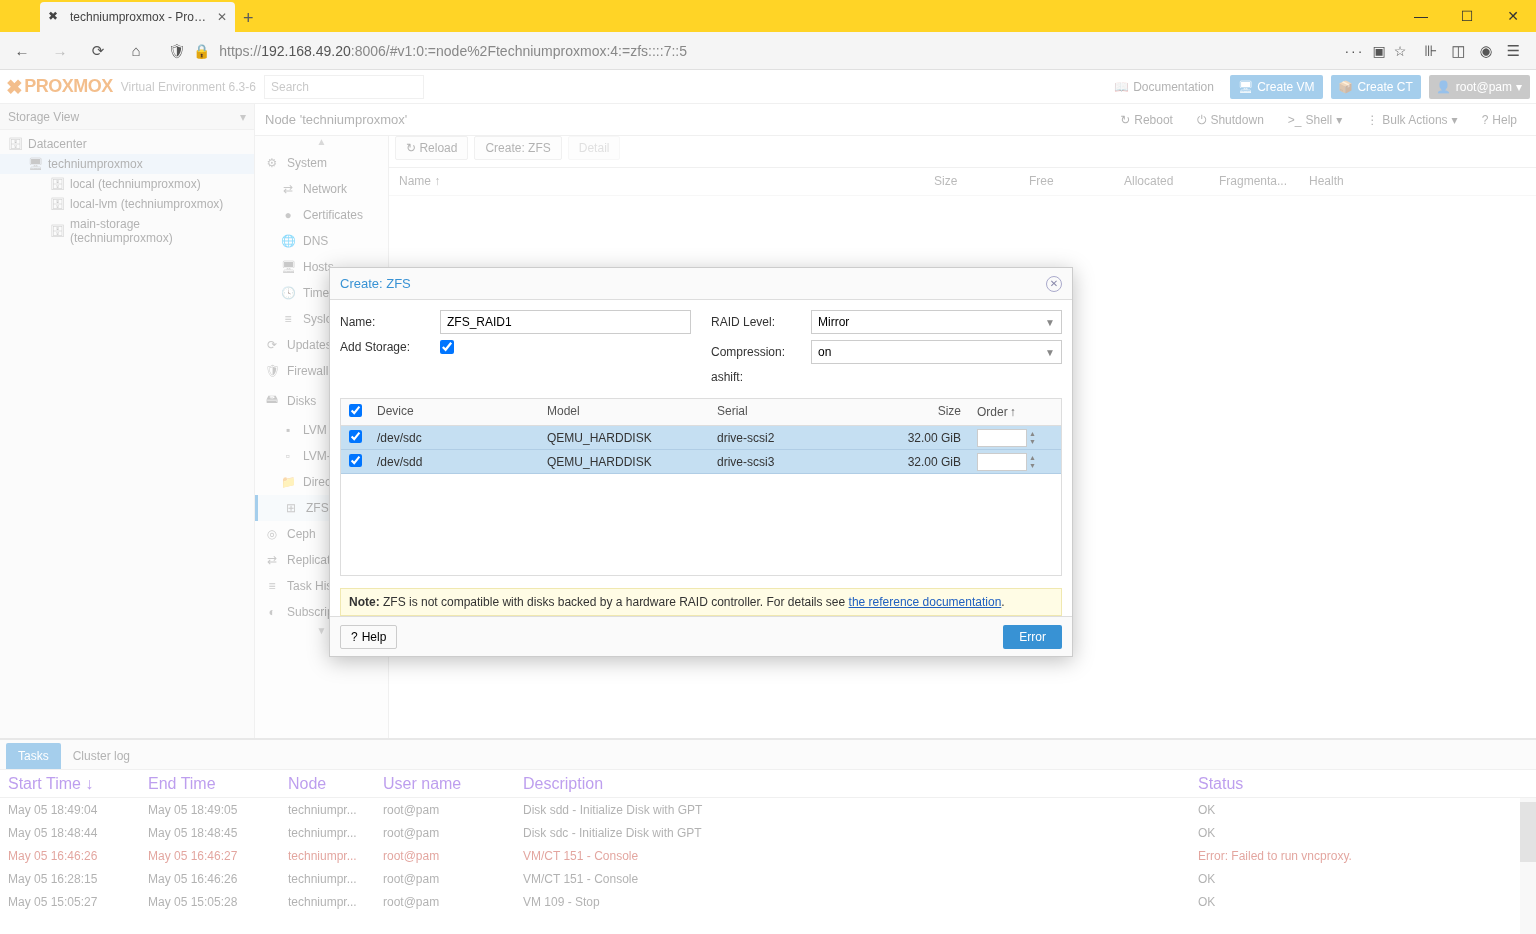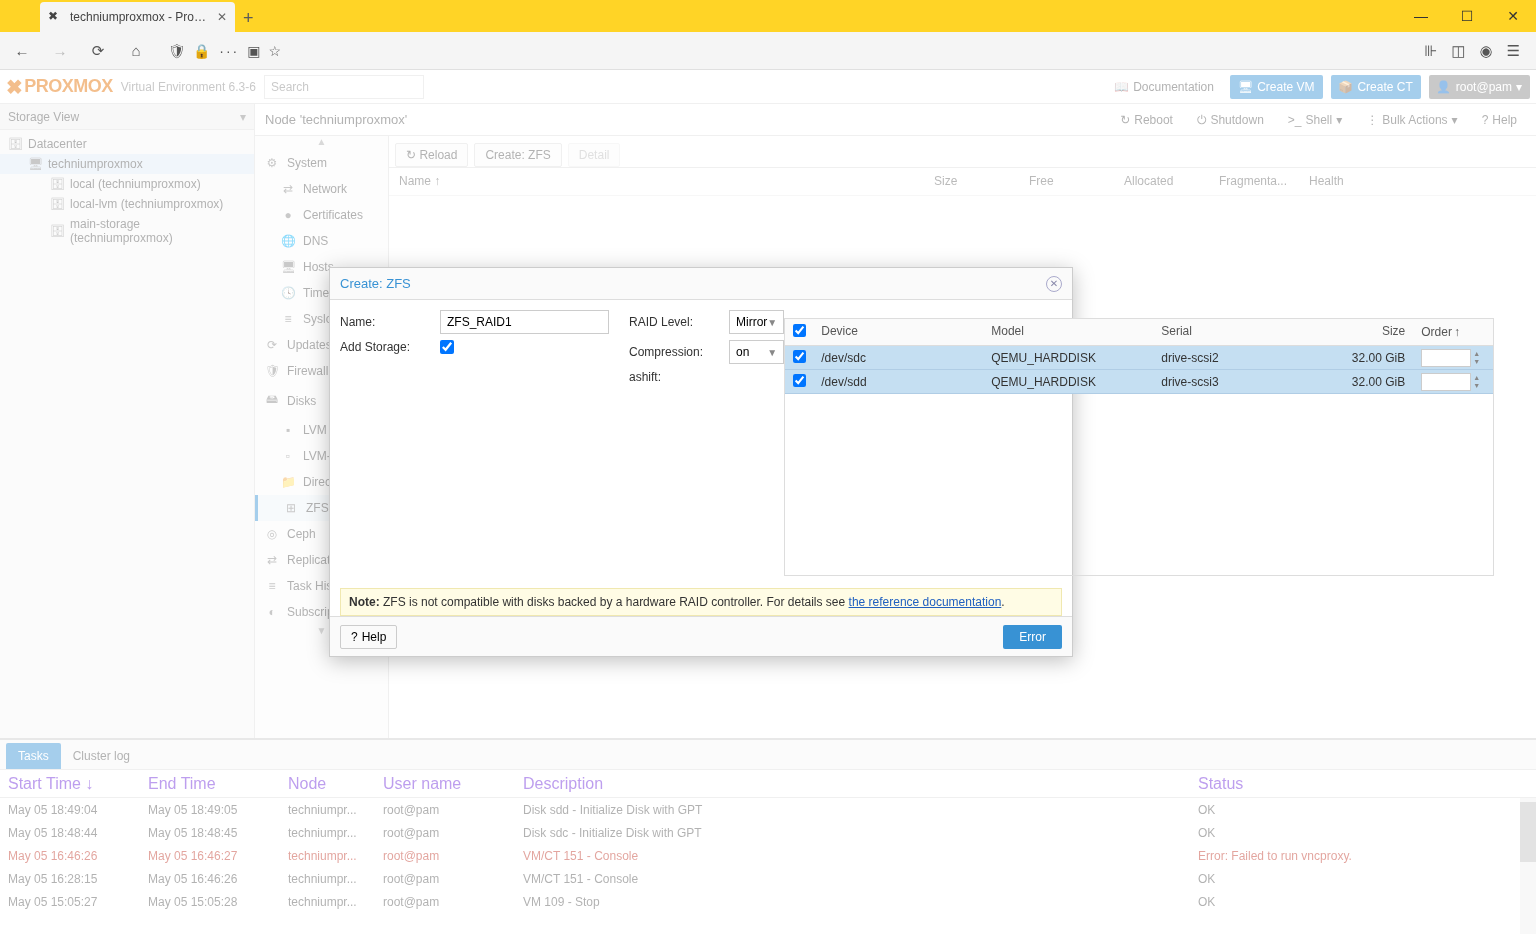--- a/index.html
+++ b/index.html
@@ -53,21 +53,21 @@
 .node-header { height: 32px; border-bottom: 1px solid #ddd; display: flex; align-items: center; padding: 0 10px; font-size: 13px; color: #555; gap: 6px; }
 .node-header .title { flex: 1; }
 .node-header .act-btn { padding: 4px 8px; font-size: 12px; color: #555; display: flex; align-items: center; gap: 4px; border: 1px solid transparent; }
 .sub-sidebar { position: absolute; top: 32px; left: 0; width: 134px; bottom: 0; border-right: 1px solid #ddd; background: #fafafa; }
 .sub-sidebar .collapse { height: 14px; text-align: center; color: #aaa; font-size: 10px; }
 .sub-item { display: flex; align-items: center; gap: 8px; padding: 6px 10px; font-size: 12px; color: #555; cursor: pointer; }
 .sub-item.selected { background: #eef3f8; border-left: 3px solid #3892d4; padding-left: 7px; }
 .sub-item.indent { padding-left: 26px; }
 .sub-item .sicon { width: 14px; text-align: center; color: #888; }
 .sub-panel { position: absolute; top: 32px; left: 134px; right: 0; bottom: 0; }
-.sub-toolbar { height: 32px; border-bottom: 1px solid #ddd; display: flex; align-items: flex-end; padding: 0 6px; gap: 6px; }
+.sub-toolbar { height: 32px; border-bottom: 1px solid #ddd; display: flex; align-items: flex-start; padding: 0 6px; gap: 6px; }
 .sub-toolbar .tb-btn { padding: 4px 10px; font-size: 12px; color: #555; border: 1px solid #ddd; background: #fafafa; border-radius: 2px; }
 .sub-toolbar .tb-btn:last-child { color: #bbb; border-color: #eee; }
 .col-headers { height: 28px; border-bottom: 1px solid #eee; display: flex; font-size: 12px; color: #666; }
 .col-headers div { padding: 6px 10px; }
 .col-name { width: 535px; }
 .col-size { width: 95px; }
 .col-free { width: 95px; }
 .col-alloc { width: 95px; }
 .col-frag { width: 90px; }
 .col-health { width: 80px; }
@@ -85,21 +85,21 @@
 .task-row.err { color: #c0392b; }
 .task-scroll { position: absolute; right: 0; top: 58px; bottom: 0; width: 16px; background: #f0f0f0; }
 .task-scroll .thumb { background: #c0c0c0; width: 100%; height: 60px; margin-top: 4px; }
 
 
 .modal-overlay { position: absolute; top: 70px; left: 0; right: 0; bottom: 0; background: rgba(255,255,255,0.55); }
 .modal { position: absolute; top: 267px; left: 329px; width: 744px; height: 390px; background: #fff; border: 1px solid #ccc; box-shadow: 0 4px 20px rgba(0,0,0,0.25); display: flex; flex-direction: column; }
 .modal-header { height: 32px; background: #fafafa; border-bottom: 1px solid #ddd; display: flex; align-items: center; padding: 0 10px; }
 .modal-header .mtitle { font-size: 13px; color: #3892d4; font-weight: 500; flex: 1; }
 .modal-header .mclose { width: 16px; height: 16px; border: 1px solid #aac; border-radius: 50%; color: #88a; font-size: 10px; display: flex; align-items: center; justify-content: center; cursor: pointer; }
-.modal-body { padding: 10px; flex: 1; display: flex; }
+.modal-body { padding: 10px; flex: 1; display: flex; flex-direction: column; }
 .form-grid { display: flex; gap: 20px; }
 .form-col { flex: 1; }
 .form-row { display: flex; align-items: center; margin-bottom: 6px; font-size: 12px; }
 .form-row label { width: 100px; color: #333; }
 .form-row input[type=text], .form-row .select { flex: 1; height: 24px; border: 1px solid #ccc; padding: 0 6px; font-size: 12px; display: flex; align-items: center; justify-content: space-between; }
 .form-row .select .caret { color: #888; font-size: 10px; }
 .form-row .spinner { flex: 1; height: 24px; border: 1px solid #ccc; display: flex; align-items: center; }
 .form-row .spinner input { border: none; flex: 1; padding: 0 6px; font-size: 12px; outline: none; }
 .form-row .spinner .spin-btns { width: 16px; border-left: 1px solid #ccc; font-size: 7px; color: #888; text-align: center; line-height: 10px; }
 .form-row input[type=checkbox] { width: 14px; height: 14px; }
@@ -136,20 +136,23 @@
     </div>
   </div>
   <div class="toolbar">
     <div class="nav-btn">←</div>
     <div class="nav-btn disabled">→</div>
     <div class="nav-btn">⟳</div>
     <div class="nav-btn">⌂</div>
     <div class="url-bar">
       <span>🛡</span>
       <span class="lock">🔒</span>
+      <span class="url-text">
+        <span class="dim">https://</span><span>192.168.49.20</span><span class="dim">:8006/#v1:0:=node%2Ftechniumproxmox:4:=zfs::::7::5</span>
+      </span>
       <span class="three-dots">···</span>
       <span>▣</span>
       <span>☆</span>
     </div>
     <div class="right-icons">
       <span>⊪</span>
       <span>◫</span>
       <span>◉</span>
       <span>☰</span>
     </div>

